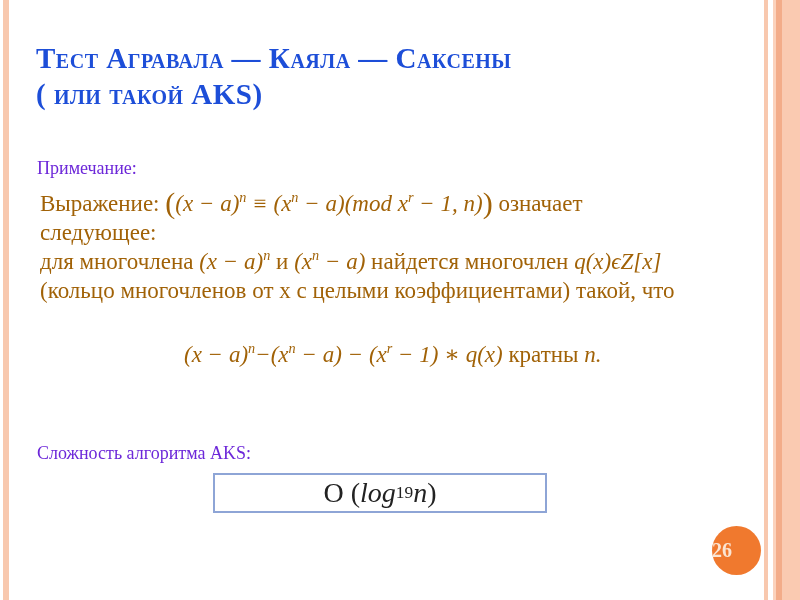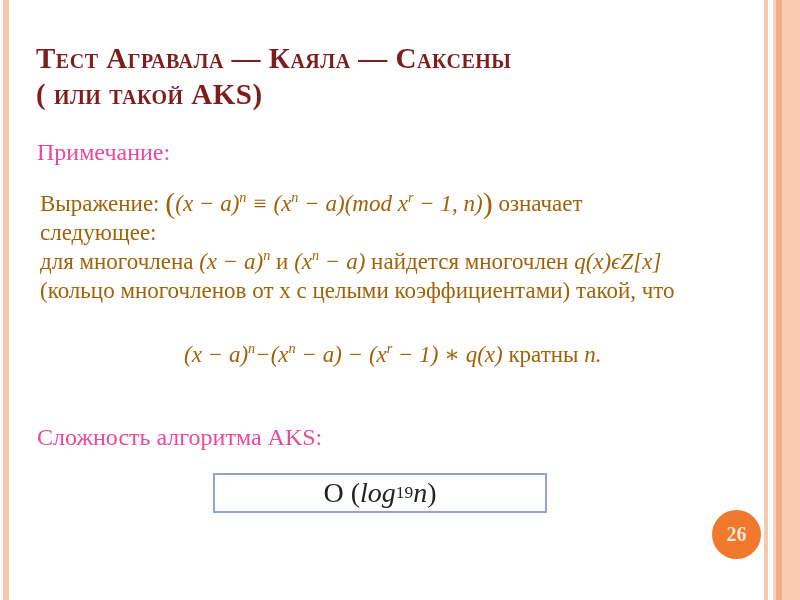--- a/index.html
+++ b/index.html
@@ -29,28 +29,29 @@
       #F3AC89 3px, #F3AC89 9px,
       #FACAB1 9px, #FACAB1 27px);
   }
 
   .title {
     position: absolute; left: 36px; top: 40px; margin: 0;
     font-variant: small-caps;
     font-weight: bold;
     font-size: 29px; line-height: 36px;
     letter-spacing: 0.5px;
-    color: #7f1d1d;
+    color: #1d4ed8;
   }
 
   .orange-heading {
     position: absolute; left: 37px;
-    font-size: 24px; line-height: 30px;
-    color: #ec4899;
+    font-size: 18px; line-height: 30px;
+    color: #6d28d9;
     white-space: nowrap;
+    margin-top: 16px;
   }
   .note-heading { top: 137px; }
   .complexity-heading { top: 422px; }
 
   .formula {
     position: absolute; left: 40px; top: 189px; width: 700px;
     font-size: 23px; line-height: 29px;
     color: #a16207;
   }
   .fline { white-space: nowrap; }
@@ -68,25 +69,25 @@
     position: absolute; left: 213px; top: 473px; width: 334px; height: 40px;
     border: 2px solid #8EA5D6;
     background: #ffffff;
     display: flex; align-items: center; justify-content: center;
     font-size: 28px; color: #222222;
     white-space: nowrap;
   }
   .cbox sup { font-style: normal; }
 
   .page-badge {
-    position: absolute; left: 712px; top: 510px; width: 49px; height: 49px;
+    position: absolute; left: 712px; top: 526px; width: 49px; height: 49px;
     border-radius: 50%;
     background: #F0792E;
     color: #FBE5D3;
-    display: flex; align-items: center; justify-content: center;
+    display: flex; align-items: center; justify-content: flex-start;
     font-size: 20px; font-weight: bold;
   }
 </style>
 </head>
 <body>
 
 <div class="slide">
 
   <div class="stripe-left"></div>
   <div class="stripe-right-thin"></div>

